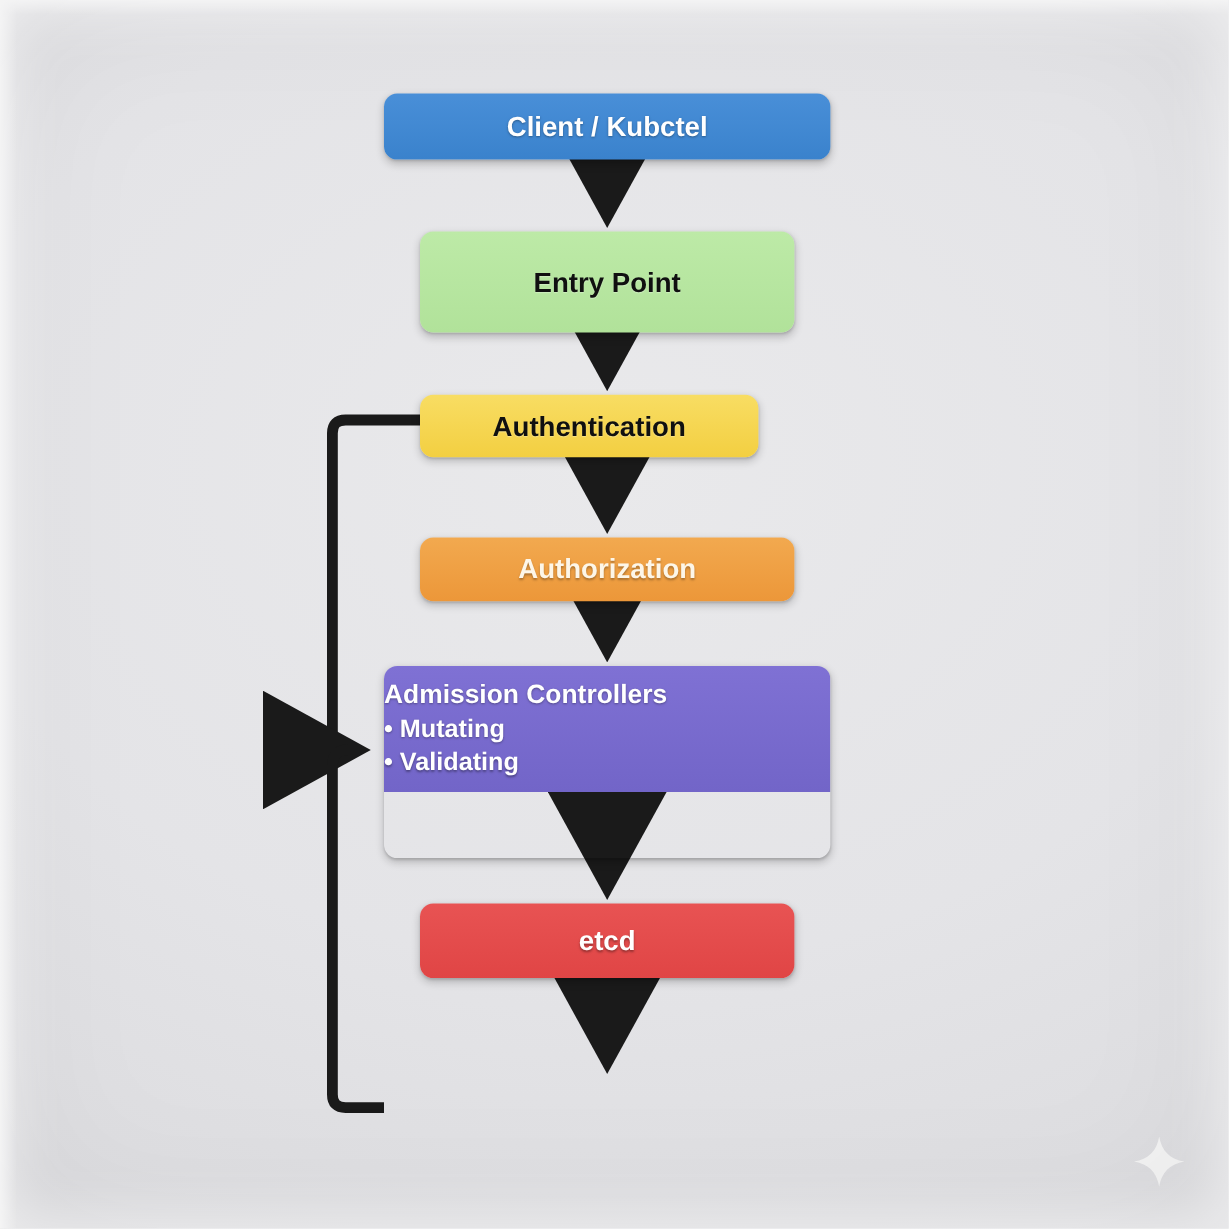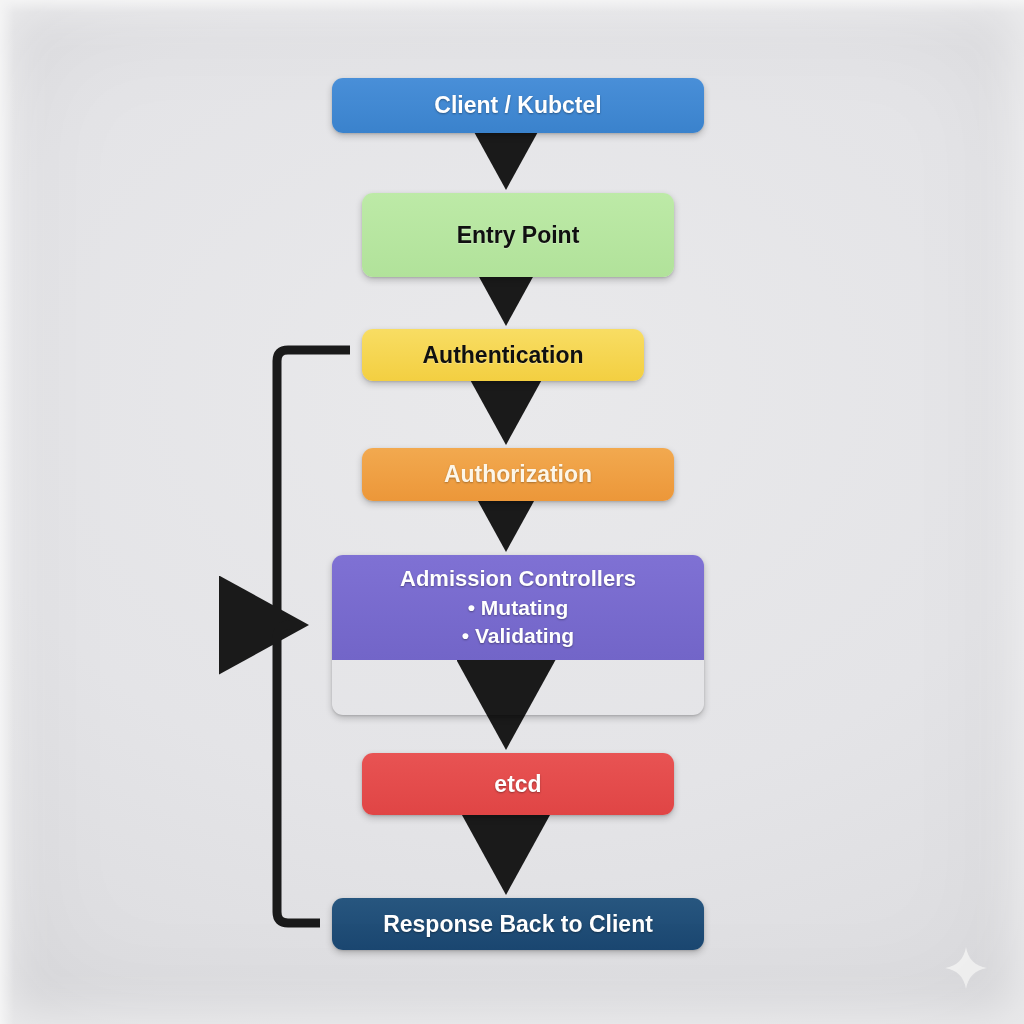--- a/index.html
+++ b/index.html
@@ -41,21 +41,20 @@
     position: absolute;
     box-sizing: border-box;
     display: flex;
     flex-direction: column;
     align-items: center;
     justify-content: center;
     border-radius: 11px;
     box-shadow: 0 3px 7px rgba(0,0,0,0.22), 0 1px 2px rgba(0,0,0,0.12);
     text-align: center;
     line-height: 1.22;
-    margin-left: 12px;
   }
   .node .line {
     display: block;
     white-space: nowrap;
   }
 
   .t-dark  { color: #101010; text-shadow: 0 1px 1px rgba(255,255,255,0.35); }
   .t-light { color: #ffffff; text-shadow: 0 1px 2px rgba(0,0,0,0.35); }
   .t-cream { color: #fdf6e8; text-shadow: 0 1px 2px rgba(0,0,0,0.30); }
 
@@ -66,21 +65,21 @@
   #node-authz       { left:350px; top:448px; width:312px; height:53px;  font-size:23px; font-weight:bold; }
   #node-admission   { left:320px; top:555px; width:372px; height:160px; padding:0; border-radius:11px; overflow:hidden; display:block; }
   #node-etcd        { left:350px; top:753px; width:312px; height:62px;  font-size:23px; font-weight:bold; }
   #node-response    { left:320px; top:898px; width:372px; height:52px;  font-size:23px; font-weight:bold; }
 
   #admission-top {
     height: 105px;
     background: linear-gradient(180deg, #7f71d4 0%, #7265c8 100%);
     display: flex;
     flex-direction: column;
-    align-items: center;
+    align-items: flex-start;
     justify-content: center;
     gap: 2px;
   }
   #admission-top .title  { font-size: 22px; font-weight: bold; }
   #admission-top .bullet { font-size: 21px; font-weight: bold; }
   #admission-bottom {
     height: 55px;
     background: linear-gradient(180deg, #84bbe8 0%, #79b2e2 100%);
     display: flex;
     align-items: center;
@@ -155,23 +154,20 @@
       <span class="line title">Admission Controllers</span>
       <span class="line bullet">• Mutating</span>
       <span class="line bullet">• Validating</span>
     </div>
   </div>
 
   <div class="node t-light" id="node-etcd" style="background: linear-gradient(180deg,#e85353 0%,#e04545 100%);">
     <span class="line">etcd</span>
   </div>
 
-  <div class="node t-light" id="node-response" style="background: linear-gradient(180deg,#27567f 0%,#1b4771 100%);">
-    <span class="line">Response Back to Client</span>
-  </div>
 
   <svg id="sparkle" viewBox="0 0 44 44" xmlns="http://www.w3.org/2000/svg">
     <path d="M22 1 C24 13 31 20 43 22 C31 24 24 31 22 43 C20 31 13 24 1 22 C13 20 20 13 22 1 Z" fill="#f3f3f3" opacity="0.95"></path>
   </svg>
 
   <div id="edge-left"></div>
   <div id="edge-top"></div>
   <div id="vignette"></div>
 </div>
 

